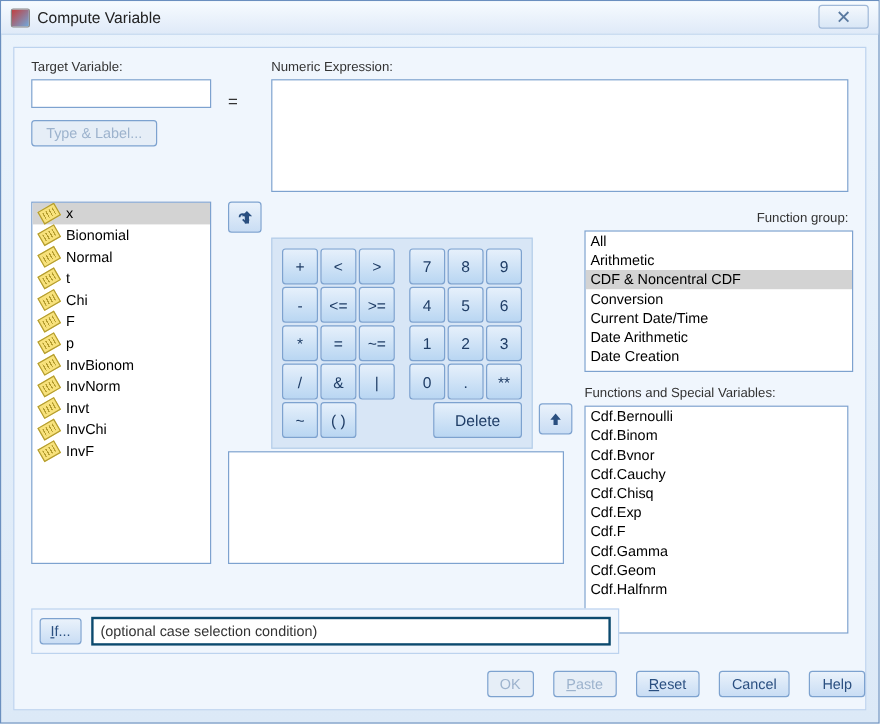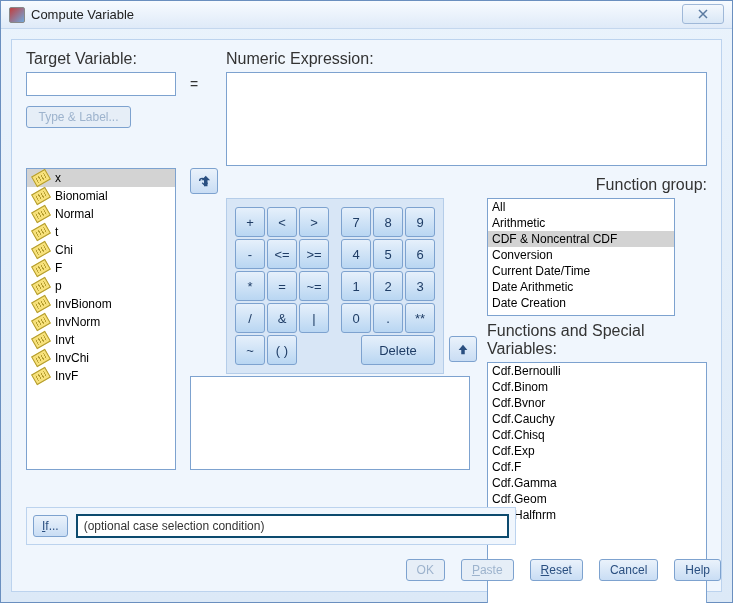--- a/index.html
+++ b/index.html
@@ -22,21 +22,21 @@
     border: 1px solid #9fb8d8; border-radius: 3px;
     background: linear-gradient(to bottom, #f4f8fd, #d9e7f6);
     display:flex; align-items:center; justify-content:center;
     color:#5a7aa0; font-size:13px;
   }
   .content {
     position: absolute; left: 10px; top: 38px; right: 10px; bottom: 10px;
     background: #f0f6fd; border: 1px solid #bcd3ee;
     padding: 14px;
   }
-  .label { color: #333; font-size: 16px; margin-bottom: 4px; display:block;}
+  .label { color: #333; font-size: 11px; margin-bottom: 4px; display:block;}
   .input-flat {
     background: #fff; border: 1px solid #7da2cf; height: 24px;
     padding: 2px 4px; outline: none;
   }
   .textarea-flat {
     background: #fff; border: 1px solid #7da2cf; padding: 4px;
     resize: none; outline: none; font-family: Arial, sans-serif;
   }
   .btn {
     background: linear-gradient(to bottom, #eaf2fb, #c9ddf4);
@@ -203,40 +203,40 @@
           <div class="calc-btn">( )</div>
           <div class="calc-spacer"></div>
           <div class="calc-btn wide">Delete</div>
         </div>
     </div>
 
     <textarea class="textarea-flat" style="position: absolute; left: 178px; top: 336px; width: 280px; height: 94px; overflow-y: scroll;"></textarea>
 
     <div style="position:absolute; right:14px; top:136px; width:220px;text-align:right;">
       <span class="label">Function group:</span>
-      <div class="listbox noicons" style="width:188px; height:118px;" id="fg-list">
+      <div class="listbox noicons" style="width:224px; height:118px;" id="fg-list">
           <div class="item">All</div>
           <div class="item">Arithmetic</div>
           <div class="item selected">CDF &amp; Noncentral CDF</div>
           <div class="item">Conversion</div>
           <div class="item">Current Date/Time</div>
           <div class="item">Date Arithmetic</div>
           <div class="item">Date Creation</div>
         </div>
     </div>
 
     <button class="btn square" style="position:absolute; right:244px; top:296px;">
       <svg class="arrow-svg" viewBox="0 0 16 16">
           <path d="M8 3 L13 9 L10 9 L10 14 L6 14 L6 9 L3 9 Z" fill="#2a4f80"></path>
         </svg>
     </button>
 
     <div style="position:absolute; right:14px; top:282px; width:220px;">
       <span class="label">Functions and Special Variables:</span>
-      <div class="listbox noicons" style="width:220px; height:242px;" id="fn-list">
+      <div class="listbox noicons" style="width:220px; height:190px;" id="fn-list">
           <div class="item">Cdf.Bernoulli</div>
           <div class="item">Cdf.Binom</div>
           <div class="item">Cdf.Bvnor</div>
           <div class="item">Cdf.Cauchy</div>
           <div class="item">Cdf.Chisq</div>
           <div class="item">Cdf.Exp</div>
           <div class="item">Cdf.F</div>
           <div class="item">Cdf.Gamma</div>
           <div class="item">Cdf.Geom</div>
           <div class="item">Cdf.Halfnrm</div>

